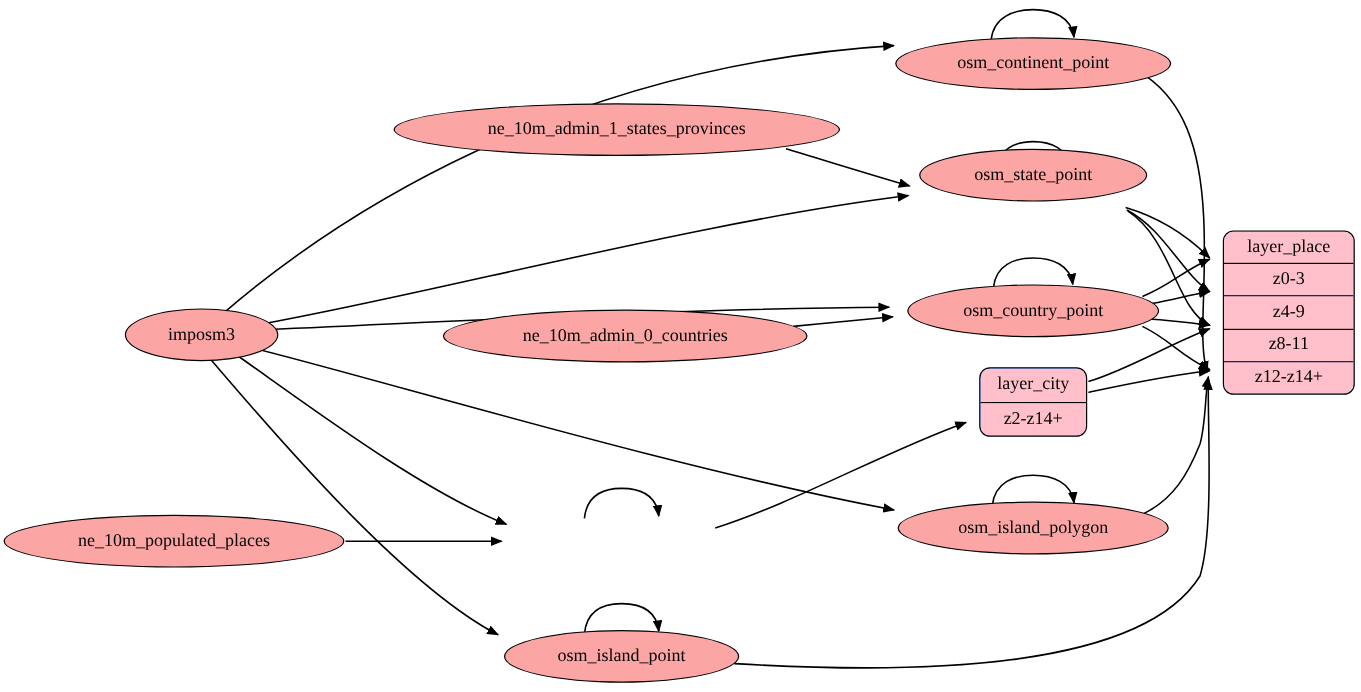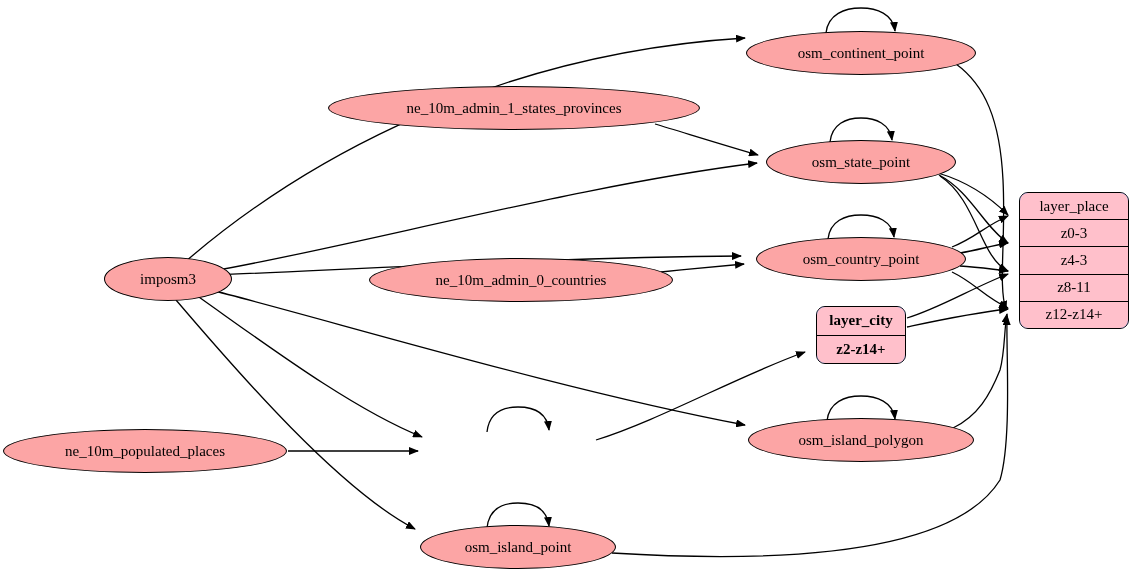--- a/index.html
+++ b/index.html
@@ -134,43 +134,43 @@
   </div>
 
   <div class="node-ellipse" style="left:3px; top:429px; width:284px; height:44px;">
     <span>ne_10m_populated_places</span>
   </div>
 
   <div class="node-ellipse" style="left:746px; top:31px; width:230px; height:44px;">
     <span>osm_continent_point</span>
   </div>
 
-  <div class="node-ellipse" style="left:766px; top:140px; width:190px; height:44px;text-align:right;">
+  <div class="node-ellipse" style="left:766px; top:124px; width:190px; height:44px;text-align:right;">
     <span>osm_state_point</span>
   </div>
 
   <div class="node-ellipse" style="left:756px; top:237px; width:210px; height:44px;">
     <span>osm_country_point</span>
   </div>
 
 
   <div class="node-ellipse" style="left:748px; top:418px; width:226px; height:44px;">
     <span>osm_island_polygon</span>
   </div>
 
   <div class="node-ellipse" style="left:420px; top:525px; width:196px; height:44px;">
     <span>osm_island_point</span>
   </div>
 
   <div class="record-node" style="left:1019px; top:192px; width:110px; height:137px;">
     <div class="record-row">layer_place</div>
     <div class="record-row">z0-3</div>
-    <div class="record-row">z4-3</div>
+    <div class="record-row">z4-9</div>
     <div class="record-row">z8-11</div>
     <div class="record-row">z12-z14+</div>
   </div>
 
-  <div class="record-node" style="left:816px; top:306px; width:90px; height:58px;font-weight:bold;">
+  <div class="record-node" style="left:816px; top:306px; width:90px; height:58px;">
     <div class="record-row">layer_city</div>
     <div class="record-row">z2-z14+</div>
   </div>
 
 </div>
 
 </body></html>

